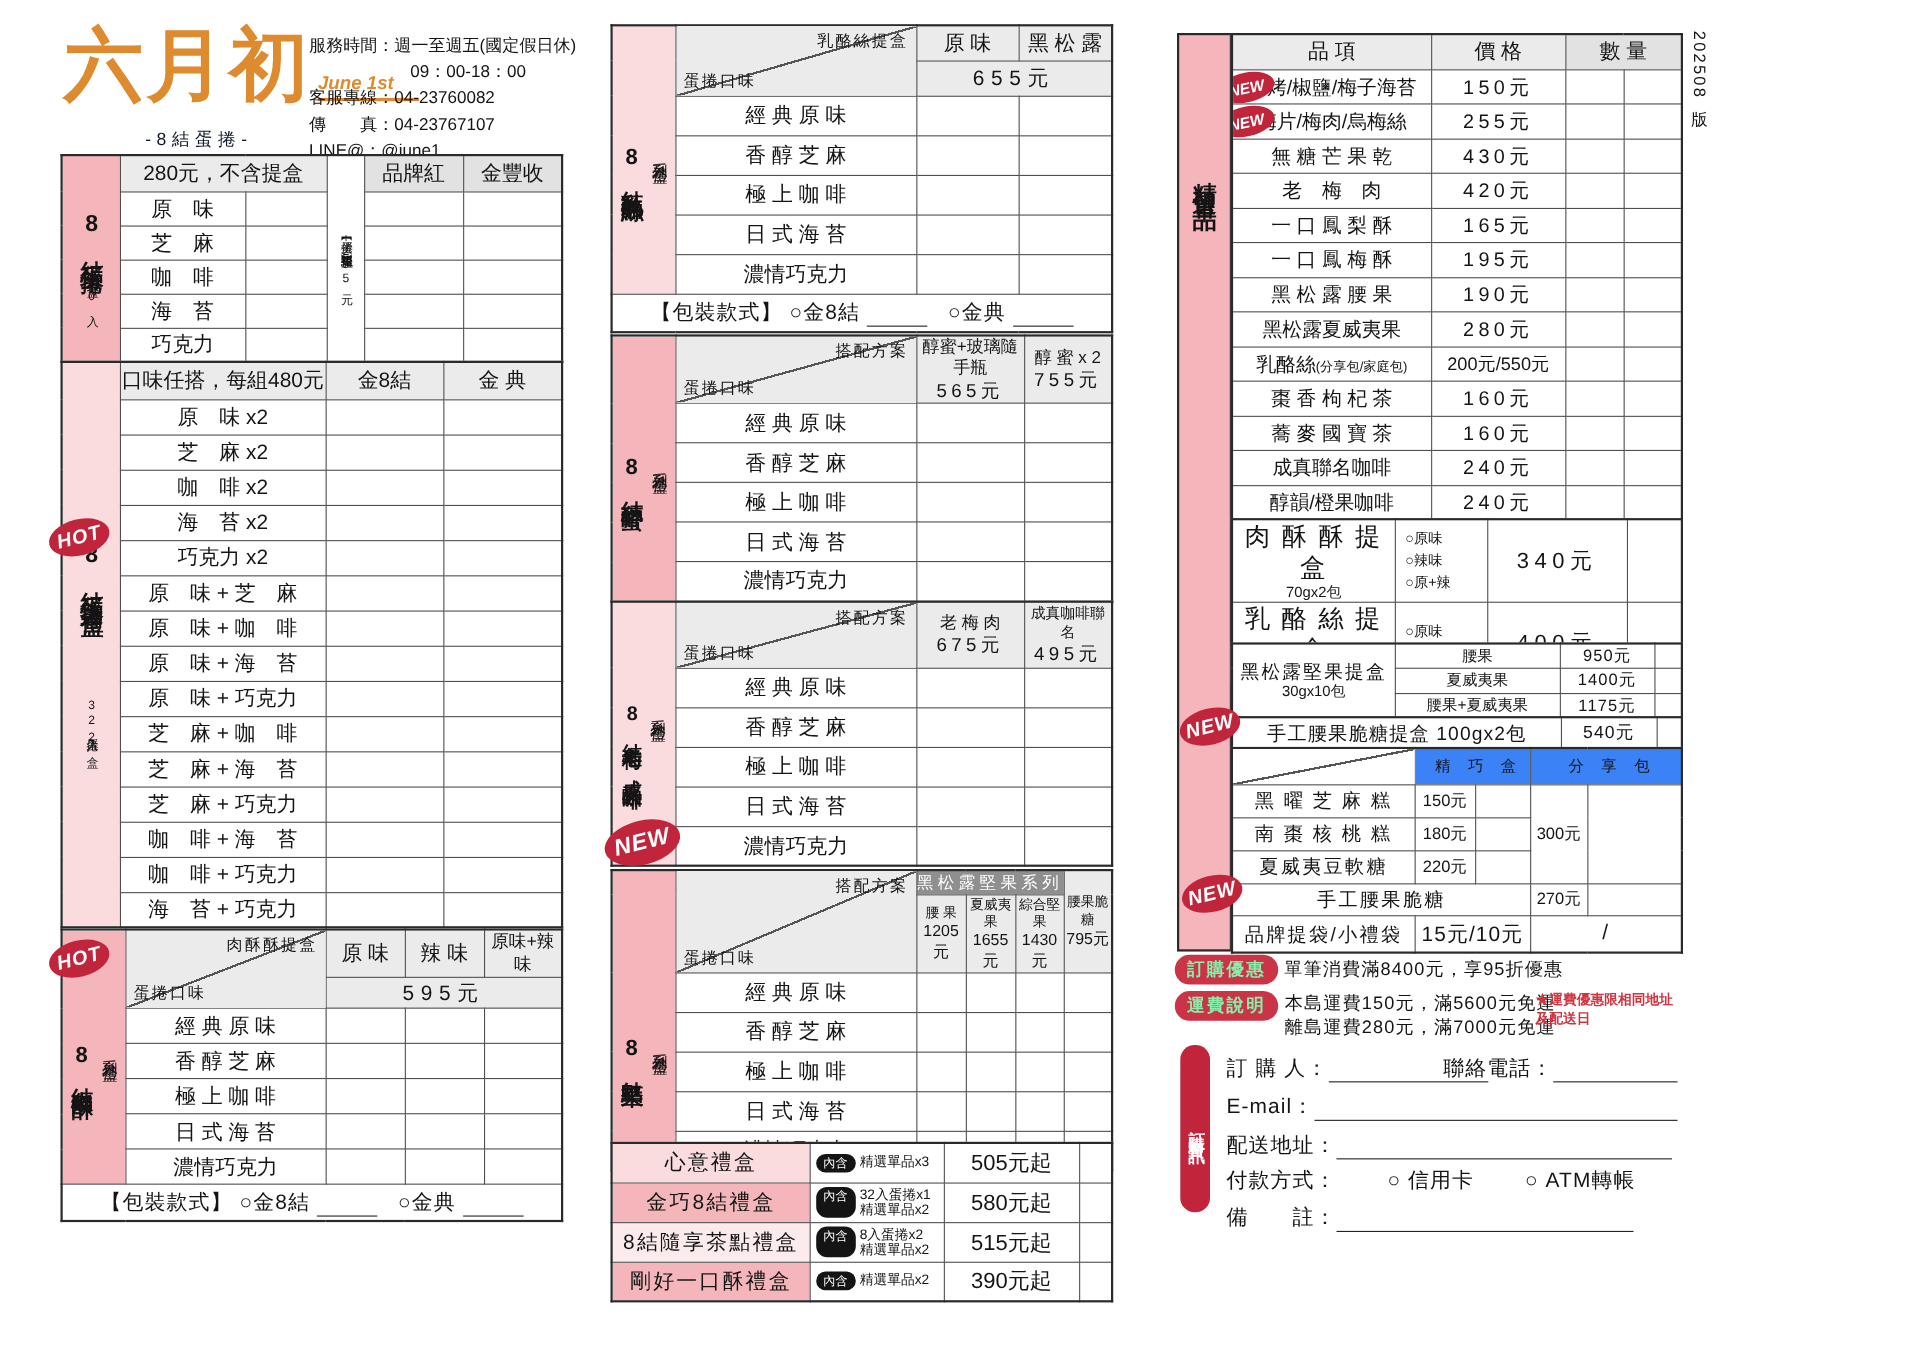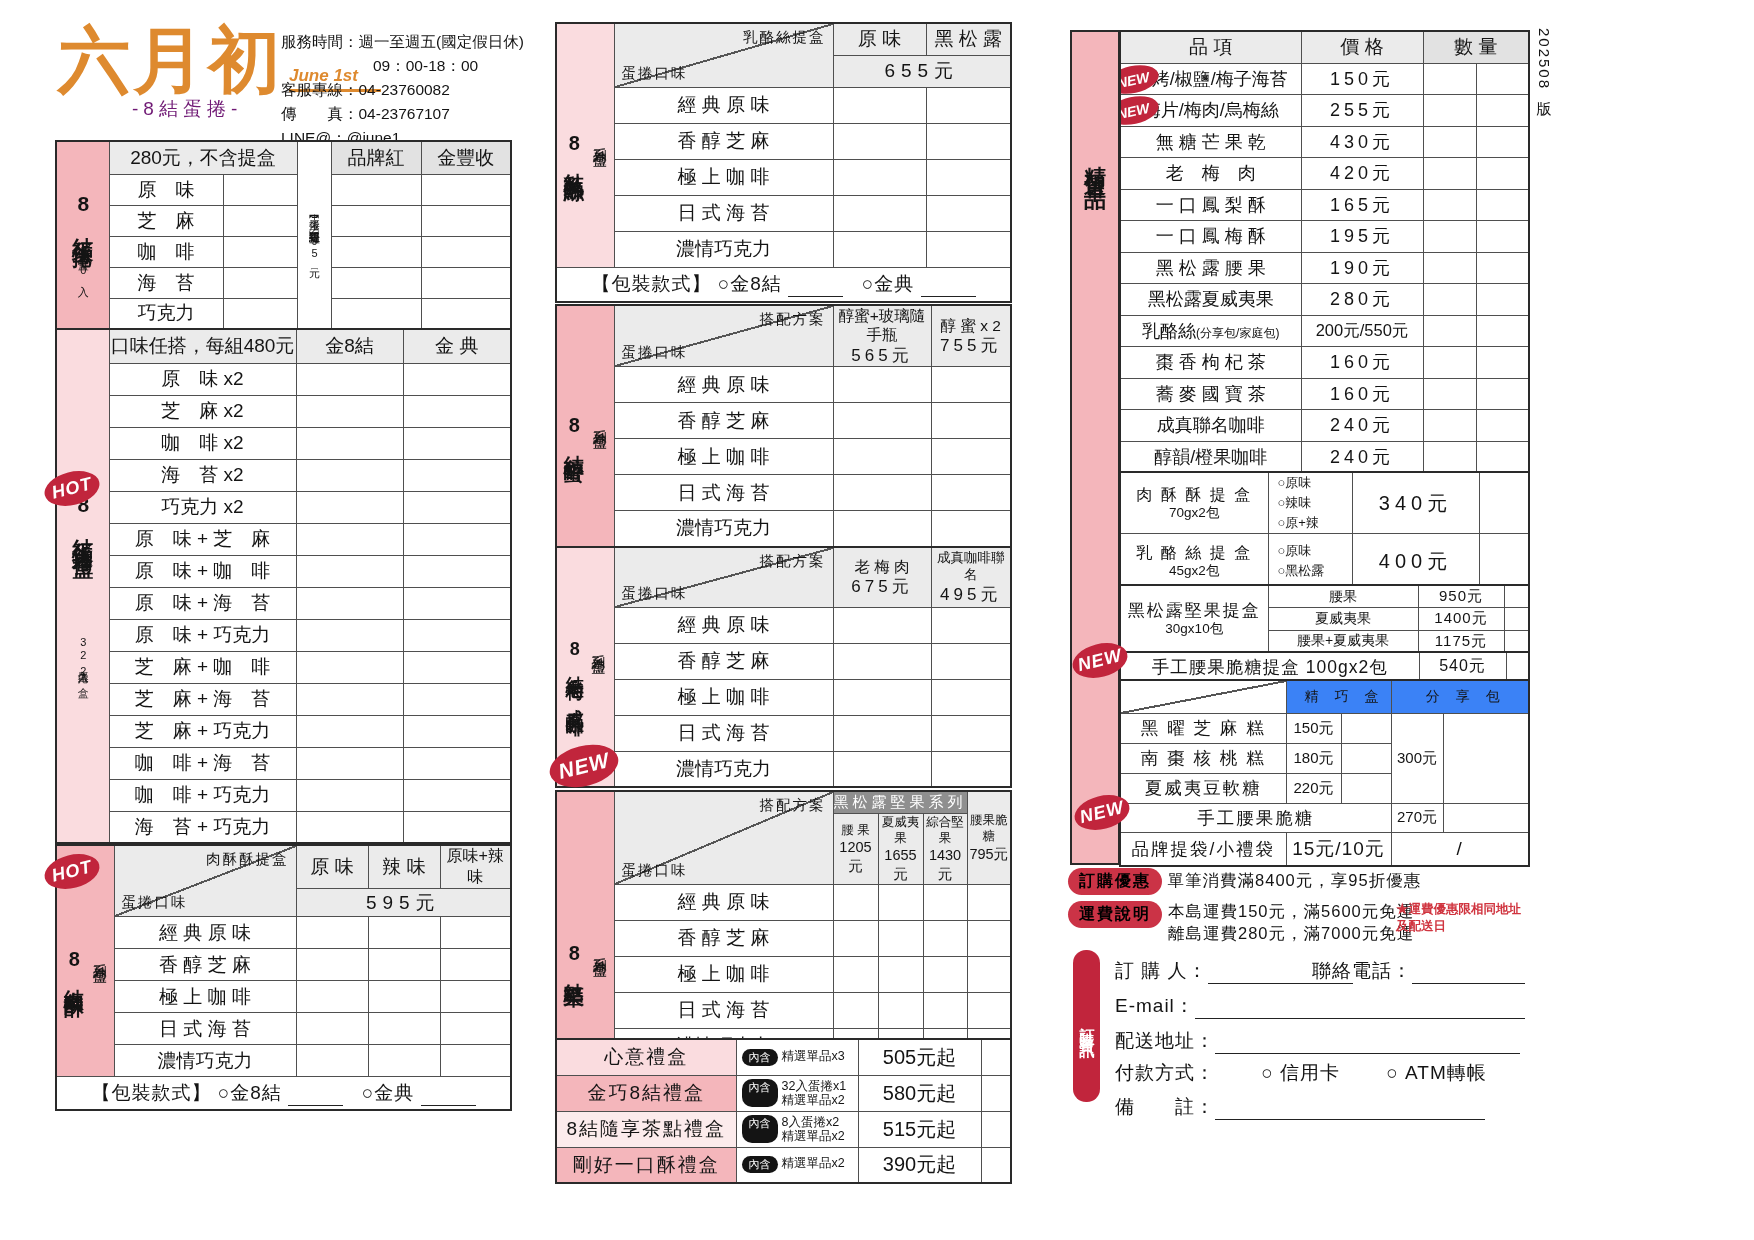--- a/index.html
+++ b/index.html
@@ -40,30 +40,30 @@
   
   .badge-ellipse{position:absolute;width:56px;height:33px;background:#c1253c;color:#fff;
      border-radius:50%;display:flex;align-items:center;justify-content:center;
      font-weight:bold;font-style:italic;font-size:18px;transform:rotate(-14deg);z-index:6;letter-spacing:1px;}
   .badge-ellipse.lg{width:70px;height:40px;font-size:21px;}
   .new-badge{position:absolute;left:-14px;top:50%;width:52px;height:27px;margin-top:-13px;background:#c1253c;color:#fff;
      border-radius:50%;display:flex;align-items:center;justify-content:center;
      font-weight:bold;font-style:italic;font-size:14px;transform:rotate(-12deg);z-index:5;}
   .new-badge:empty{display:none;}
   .inc-badge{background:#141414;color:#fff;border-radius:10px;font-size:11px;padding:1px 7px;white-space:nowrap;flex:0 0 auto;}
-  .pill{display:inline-block;background:#cb3346;color:#000000;border-radius:15px;padding:3px 11px;font-size:16px;font-weight:bold;letter-spacing:2px;}
+  .pill{display:inline-block;background:#cb3346;color:#86efac;border-radius:15px;padding:3px 11px;font-size:16px;font-weight:bold;letter-spacing:2px;}
 
   
   #logo{position:absolute;left:58px;top:24px;}
   .logo-row{display:flex;align-items:flex-end;}
   .logo-main{font-size:72px;font-weight:bold;color:#de8a2f;letter-spacing:3px;line-height:1;}
   .logo-side{display:flex;flex-direction:column;margin-left:6px;margin-bottom:4px;}
   .logo-sub{font-size:17px;font-weight:bold;font-style:italic;color:#de8a2f;}
   .logo-underline{width:92px;height:3px;background:#de8a2f;margin-top:3px;}
-  .logo-tag{margin-top:0;margin-left:74px;color:#701a75;font-size:19px;letter-spacing:5px;}
+  .logo-tag{margin-top:21px;margin-left:74px;color:#0f172a;font-size:16px;letter-spacing:5px;}
   #info{position:absolute;left:281px;top:30px;font-size:15.5px;line-height:1.55;white-space:nowrap;}
   #info .indent{padding-left:92px;}
   #version{position:absolute;left:1534px;top:28px;font-size:15px;letter-spacing:2px;writing-mode:vertical-rl;text-orientation:mixed;}
 
   
   #t1{left:55px;top:140px;width:455px;}
   #t1 tr{height:31px;} #t1 tr:first-child{height:33px;}
   #t2{left:55px;top:328px;width:455px;}
   #t2 tr{height:32px;} #t2 tr:first-child{height:34px;}
   #t2 .hdr{font-size:19px;}
@@ -107,21 +107,21 @@
   #rband{position:absolute;left:1070px;top:30px;width:50px;height:835px;background:#f4b6bb;border:2px solid #2a2a2a;box-sizing:border-box;display:flex;justify-content:center;}
   #rband .vtext{margin-top:116px;font-size:22px;font-weight:bold;letter-spacing:8px;}
   #r1{left:1119px;top:30px;width:409px;}
   #r1 tr{height:31.5px;} #r1 tr.hd{height:32px;}
   #r1 .lbl{position:relative;font-size:18px;}
   .price{font-size:18px;letter-spacing:4px;}
   .price9{font-size:16.5px;letter-spacing:0;}
   .small-par{font-size:12px;}
   #r2a{left:1119px;top:471px;width:409px;}
   #r2a tr:nth-child(1){height:59px;} #r2a tr:nth-child(2){height:55px;}
-  .twoline .l1{font-size:16px;letter-spacing:2px;line-height:1.25;}
+  .twoline .l1{font-size:23px;letter-spacing:2px;line-height:1.25;}
   .twoline .l2{font-size:13.5px;line-height:1.2;}
   .optlist{font-size:13px;text-align:left;padding-left:9px;white-space:pre-line;line-height:1.55;}
   .bigprice{font-size:20px;letter-spacing:5px;}
   #r2b{left:1119px;top:584px;width:409px;}
   #r2b tr{height:22.6px;}
   #r2b .sname{font-size:14px;}
   #r2b .sprice{font-size:15px;letter-spacing:1px;}
   #r2c{left:1119px;top:651px;width:409px;}
   #r2c tr{height:29px;}
   #r2c .lbl{font-size:17.5px;letter-spacing:1px;}

